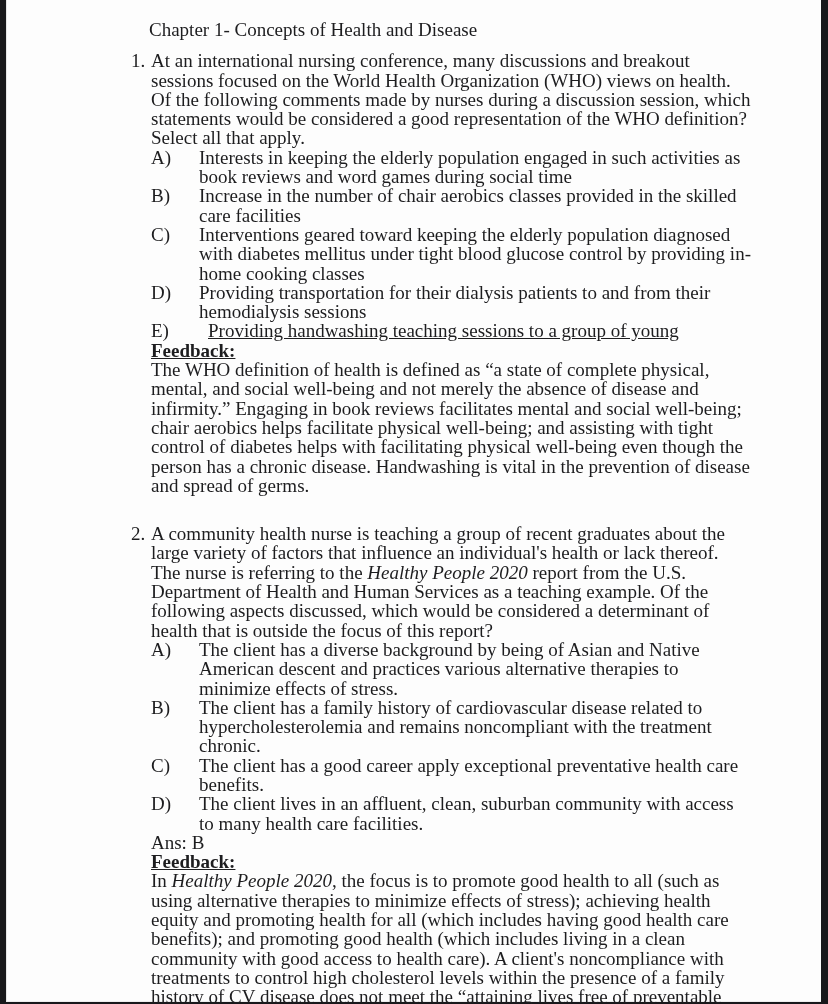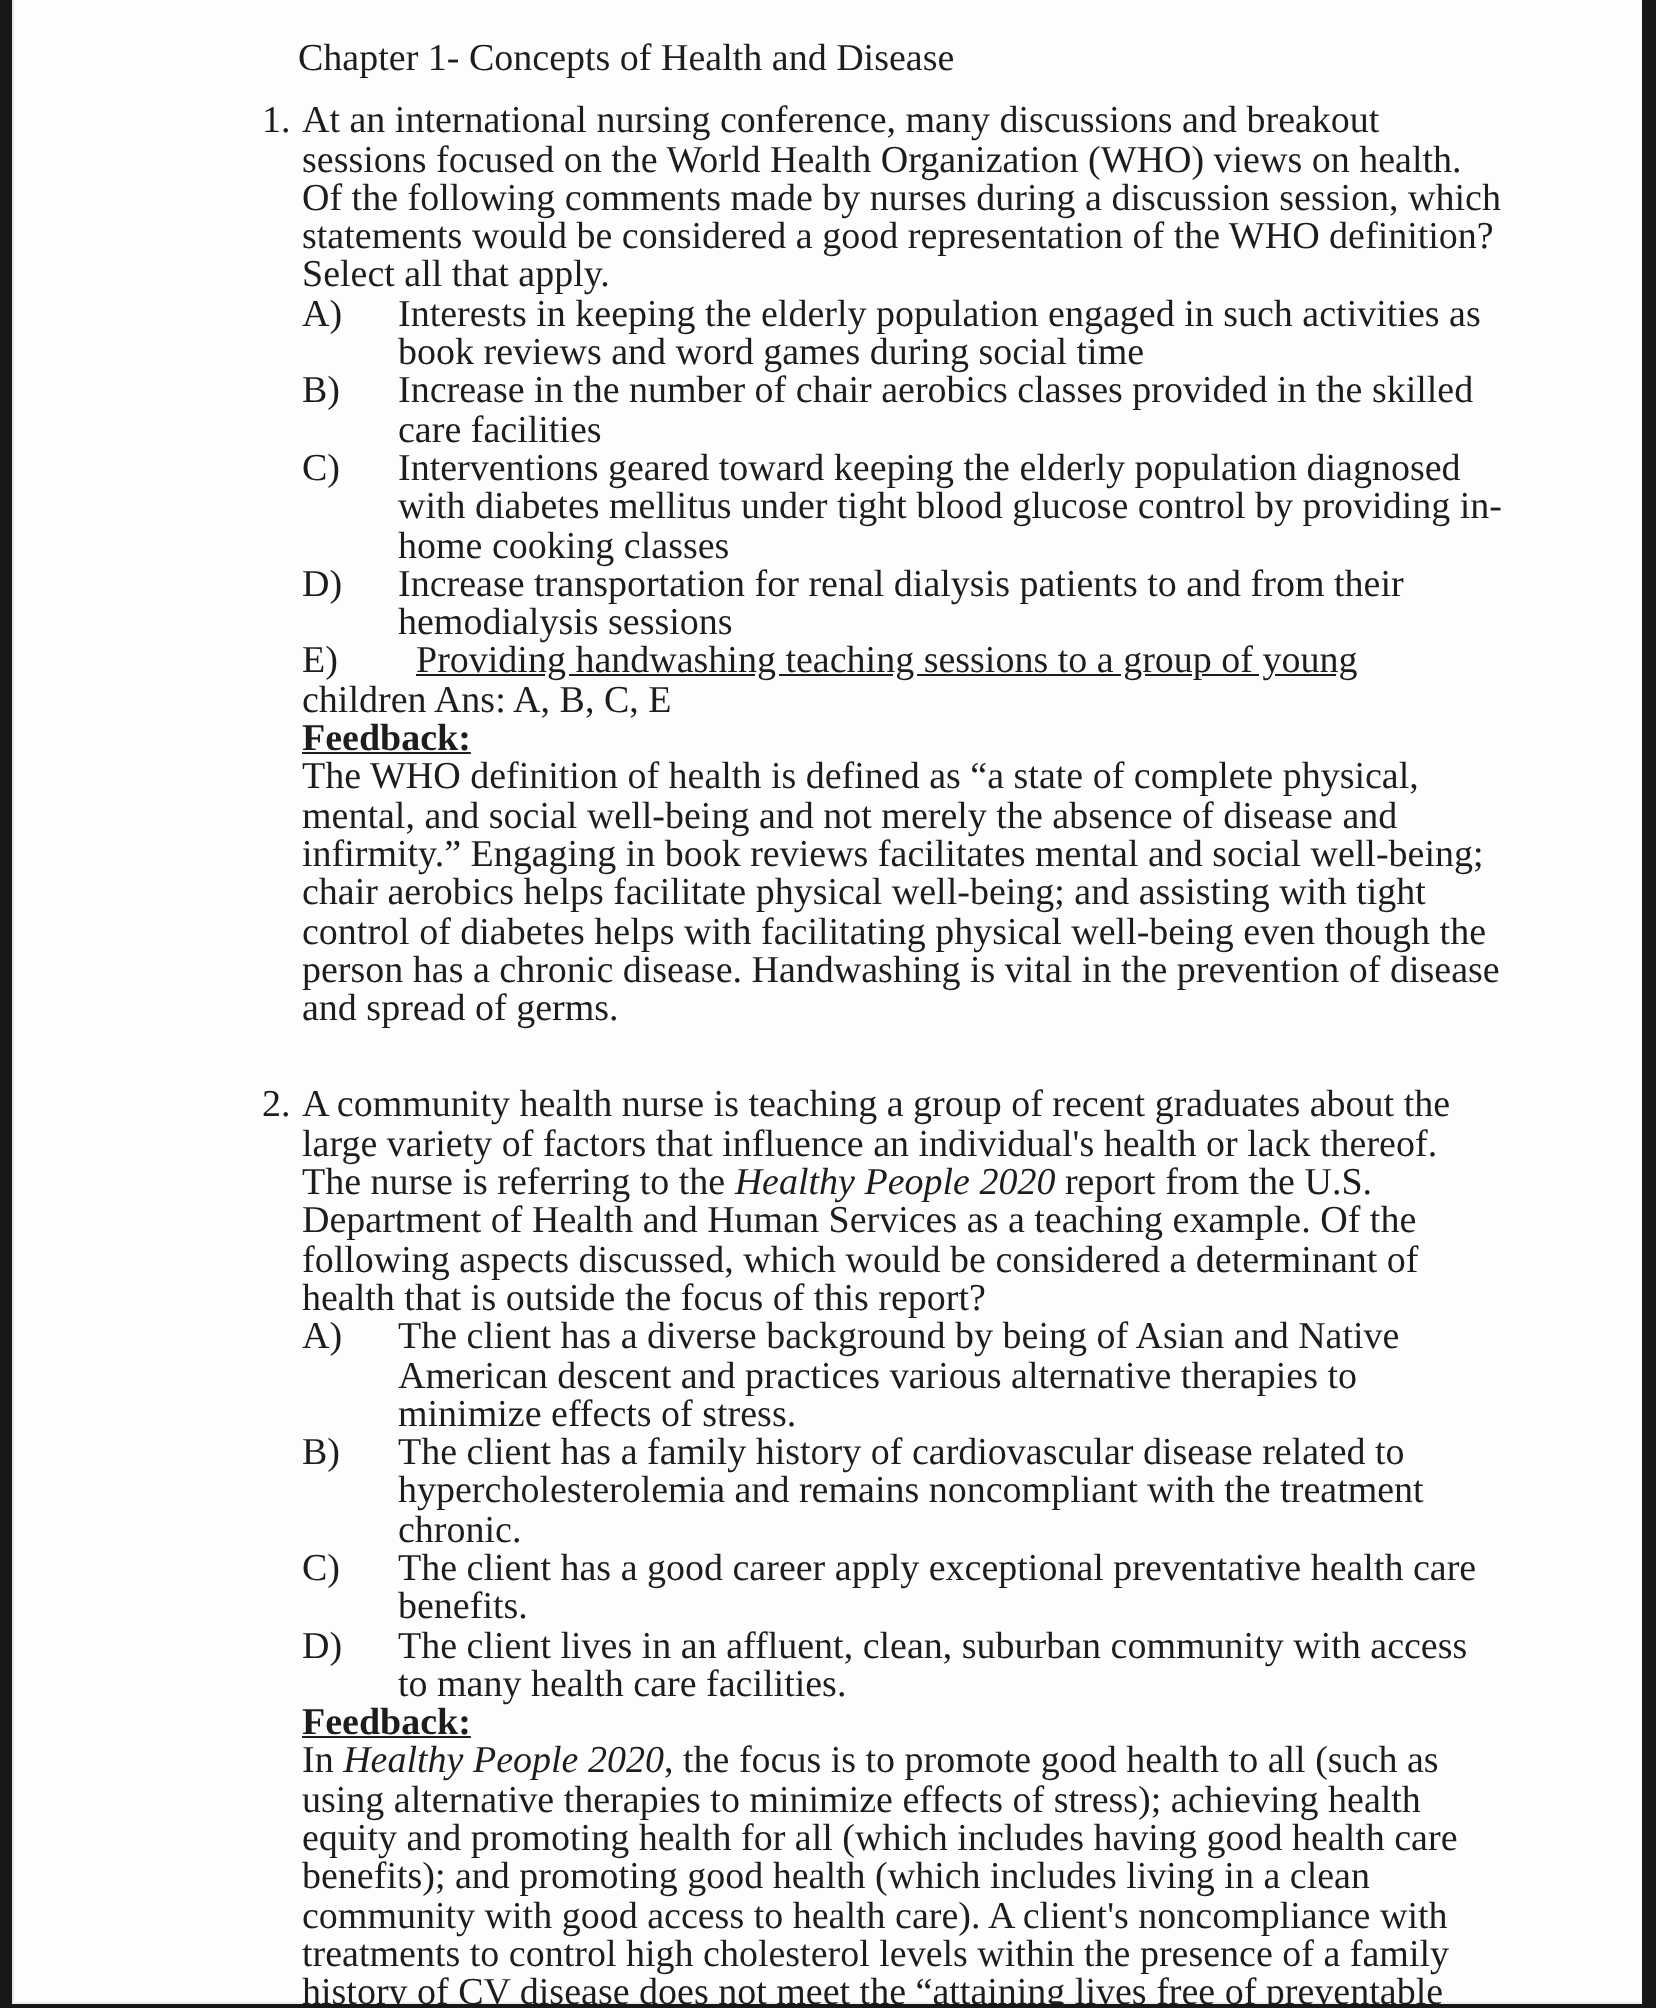--- a/index.html
+++ b/index.html
@@ -75,29 +75,28 @@
         <div class="option">
           <span class="opt-letter">B)</span>
           <span class="opt-text">Increase in the number of chair aerobics classes provided in the skilled care facilities</span>
         </div>
         <div class="option">
           <span class="opt-letter">C)</span>
           <span class="opt-text">Interventions geared toward keeping the elderly population diagnosed with diabetes mellitus under tight blood glucose control by providing in-home cooking classes</span>
         </div>
         <div class="option">
           <span class="opt-letter">D)</span>
-          <span class="opt-text">Increase transportation for renal dialysis patients to and from their hemodialysis sessions</span>
+          <span class="opt-text">Providing transportation for their dialysis patients to and from their hemodialysis sessions</span>
         </div>
         <div class="option">
           <span class="opt-letter">E)</span>
           <span class="opt-text indent-extra">Providing handwashing teaching sessions to a group of young</span>
         </div>
       </div>
 
-      <div class="answer-line">children Ans: A, B, C, E</div>
       <div class="feedback-label">Feedback:</div>
       <div class="feedback-text"><span>The WHO definition of health is defined as “a state of complete physical, mental, and social well-being and not merely the absence of disease and infirmity.” Engaging in book reviews facilitates mental and social well-being; chair aerobics helps facilitate physical well-being; and assisting with tight control of diabetes helps with facilitating physical well-being even though the person has a chronic disease. Handwashing is vital in the prevention of disease and spread of germs.</span><span class="ital"></span><span></span></div>
     </div>
 
     <div class="question">
       <span class="q-num">2.</span>
       <div class="q-stem"><span>A community health nurse is teaching a group of recent graduates about the large variety of factors that influence an individual's health or lack thereof. The nurse is referring to the </span><span class="ital">Healthy People 2020</span><span> report from the U.S. Department of Health and Human Services as a teaching example. Of the following aspects discussed, which would be considered a determinant of health that is outside the focus of this report?</span></div>
 
       <div class="options">
         <div class="option">
@@ -111,18 +110,19 @@
         <div class="option">
           <span class="opt-letter">C)</span>
           <span class="opt-text">The client has a good career apply exceptional preventative health care benefits.</span>
         </div>
         <div class="option">
           <span class="opt-letter">D)</span>
           <span class="opt-text">The client lives in an affluent, clean, suburban community with access to many health care facilities.</span>
         </div>
       </div>
 
+      <div class="answer-line">Ans: B</div>
       <div class="feedback-label">Feedback:</div>
       <div class="feedback-text"><span>In </span><span class="ital">Healthy People 2020</span><span>, the focus is to promote good health to all (such as using alternative therapies to minimize effects of stress); achieving health equity and promoting health for all (which includes having good health care benefits); and promoting good health (which includes living in a clean community with good access to health care). A client's noncompliance with treatments to control high cholesterol levels within the presence of a family history of CV disease does not meet the “attaining lives free of preventable disease and premature death” determinant.</span></div>
     </div>
 
   </div>
 </div>
 
 </body></html>

